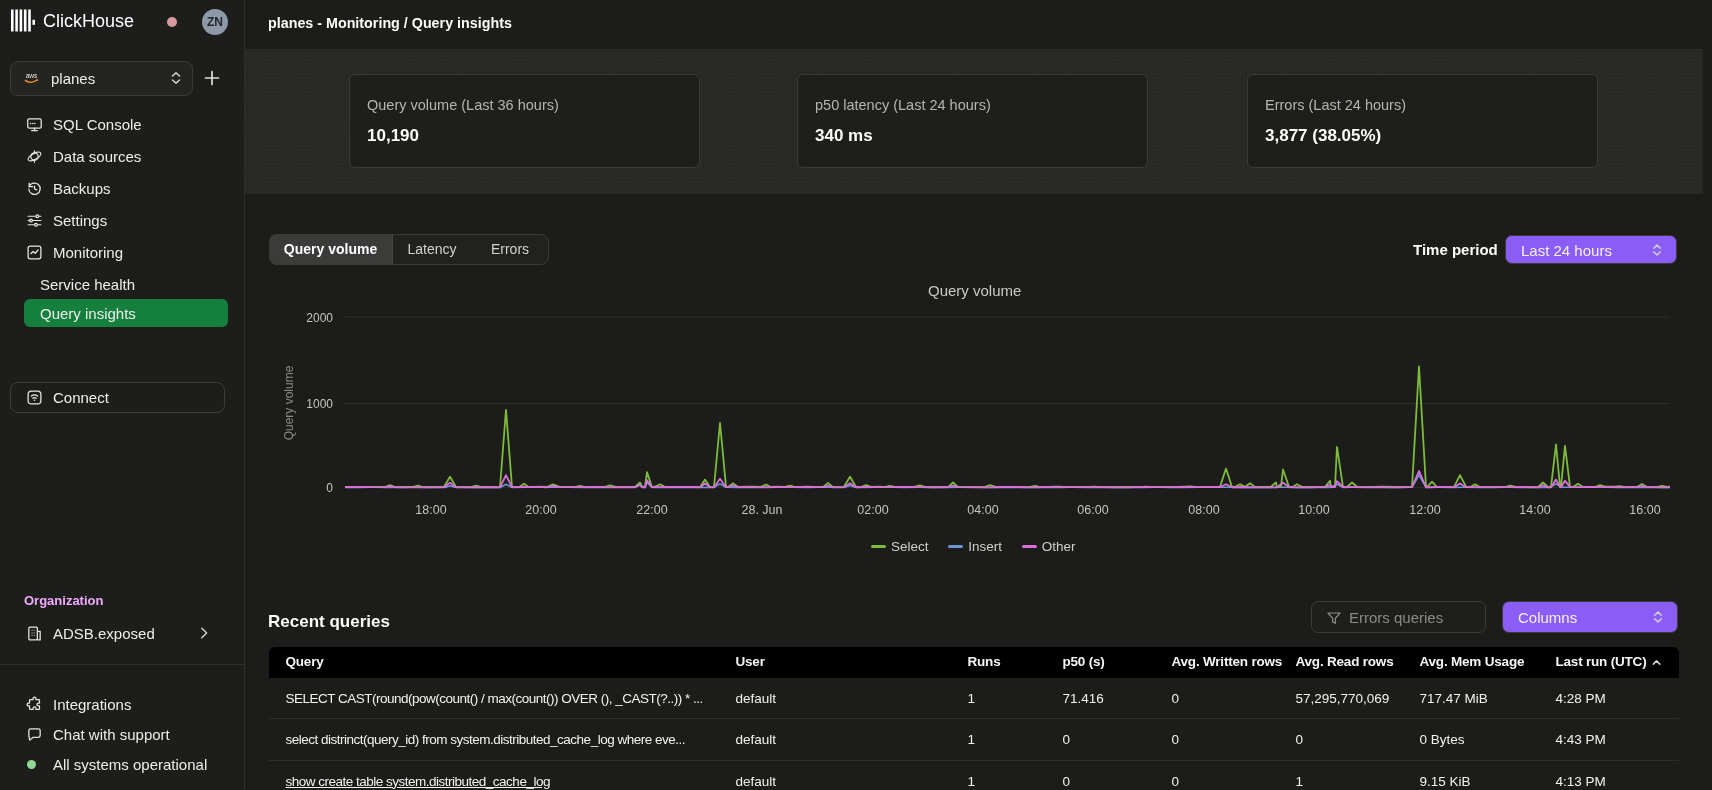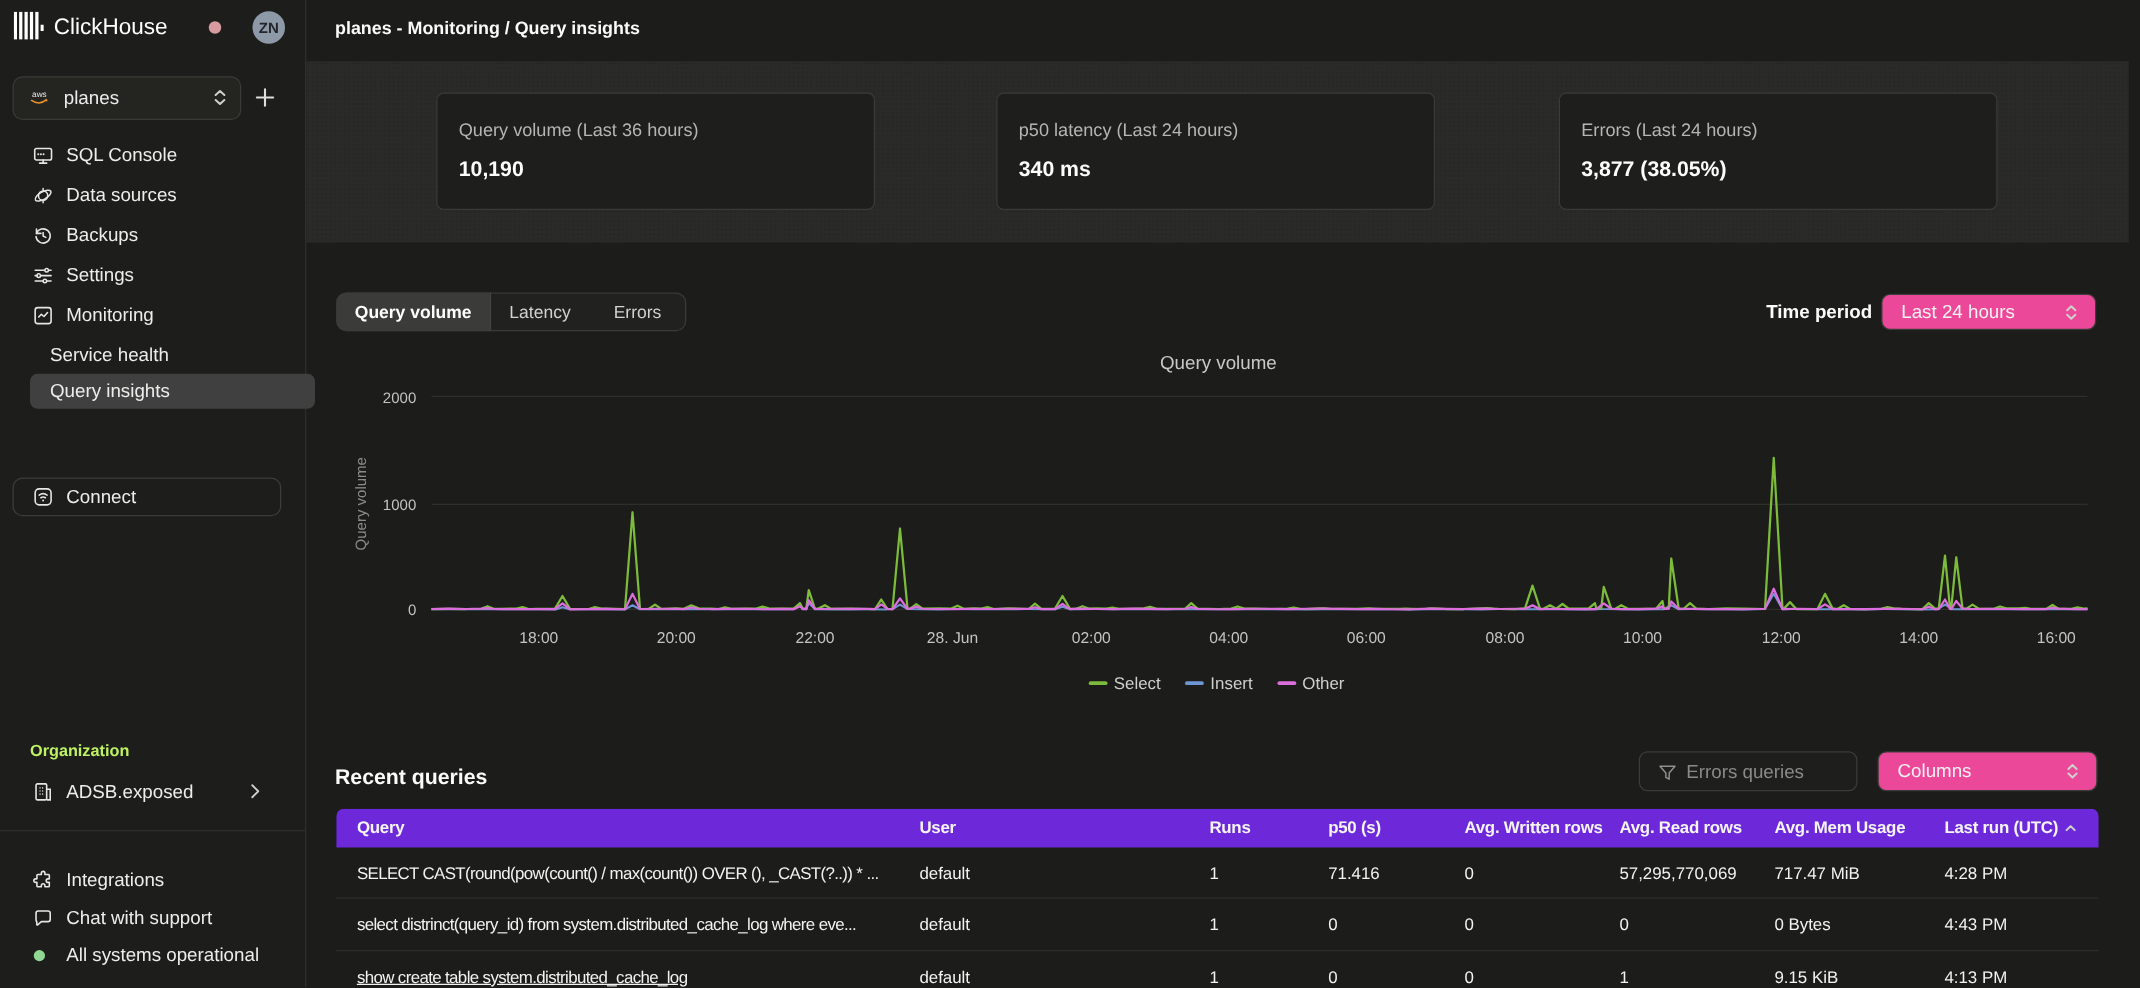--- a/index.html
+++ b/index.html
@@ -8,21 +8,21 @@
 
 #sidebar { position:absolute; left:0; top:0; width:245px; height:790px; background:#1d1d1b; border-right:1px solid #2e2e2c; }
 .navtext { font-size:15px; color:#ededeb; }
 .icon { position:absolute; left:26px; width:17px; height:17px; }
 
 #main { position:absolute; left:245px; top:0; width:1467px; height:790px; }
 
 .card { width:351px; height:94px; background:#1e1e1c; border:1px solid #3a3a37; border-radius:6px; padding:22px 17px 0; }
 .clabel { font-size:14.5px; color:#b5b5b2; }
 .cval { font-size:17px; font-weight:bold; color:#fdfdfb; margin-top:13px; }
-.sel { background:#ec4899; border:1px solid #3b3b38; border-radius:7px; }
+.sel { background:#8b5cf6; border:1px solid #3b3b38; border-radius:7px; }
 .sel span { position:absolute; left:15px; top:50%; transform:translateY(-50%); font-size:15px; color:#f2f2f0; }
 .sel:after { content:""; position:absolute; right:12px; top:50%; width:14px; height:14px; transform:translateY(-50%);
   background:none; }
 .updown { position:absolute; right:11px; top:50%; margin-top:-8px; }
 .navrow { position:absolute; left:0; width:245px; height:32px; }
 .navrow .navtext { position:absolute; left:53px; top:50%; transform:translateY(-50%); }
 .navrow .icon { top:50%; margin-top:-8.5px; }
 
 .yl { font-size:12px; color:#c4c4c1; width:88px; text-align:right; }
 .xl { font-size:12.5px; color:#c4c4c1; top:503px; width:80px; text-align:center; }
@@ -101,34 +101,34 @@
 <div class="navrow" style="top:236px;height:32px;">
       <svg class="icon" viewBox="0 0 24 24" fill="none" stroke="#e6e6e4" stroke-width="1.8" stroke-linecap="round" stroke-linejoin="round">
         <rect x="3" y="3" width="18" height="18" rx="3"></rect>
         <path d="M7 13.5 l3 -3 l3 2.5 l4 -4.5"></path>
       </svg>
       <div class="navtext" style="left:53px;">Monitoring</div>
     </div>
 <div class="navrow" style="top:268px;height:32px;">
       <div class="navtext" style="left:40px;">Service health</div>
     </div>
-<div class="navrow" style="top:299px;height:28px;background:#404040;border-radius:6px;left:24px;width:228px;">
+<div class="navrow" style="top:299px;height:28px;background:#15803d;border-radius:6px;left:24px;width:204px;">
       <div class="navtext" style="left:16px;">Query insights</div>
     </div>
 
   <div class="abs" style="left:10px;top:382px;width:215px;height:31px;border:1px solid #3d3d3a;border-radius:8px;"></div>
   <svg class="abs icon" style="top:389px;" viewBox="0 0 24 24" fill="none" stroke="#e6e6e4" stroke-width="1.8">
     <rect x="3" y="3" width="18" height="18" rx="4.5"></rect>
     <path d="M7.5 10 Q12 6.8 16.5 10" stroke-linecap="round"></path>
     <path d="M9.5 13 Q12 11.3 14.5 13" stroke-linecap="round"></path>
     <circle cx="12" cy="16" r="1.1" fill="#e6e6e4" stroke="none"></circle>
   </svg>
   <div class="abs navtext" style="left:53px;top:389px;">Connect</div>
 
-  <div class="abs" style="left:24px;top:593px;font-size:13px;font-weight:bold;color:#bef264;">Organization</div>
+  <div class="abs" style="left:24px;top:593px;font-size:13px;font-weight:bold;color:#f0abfc;">Organization</div>
   <svg class="abs icon" style="top:625px;" viewBox="0 0 24 24" fill="none" stroke="#e6e6e4" stroke-width="1.8">
     <rect x="4" y="3" width="12" height="18" rx="1.5"></rect>
     <path d="M16 9 h4 v12 h-4"></path>
     <path d="M8 7.5 h1 M11 7.5 h1 M8 11 h1 M11 11 h1 M8 14.5 h1 M11 14.5 h1"></path>
   </svg>
   <div class="abs navtext" style="left:53px;top:625px;">ADSB.exposed</div>
   <svg class="abs" style="left:197px;top:626px" width="14" height="14" viewBox="0 0 16 16" fill="none" stroke="#cfcfcc" stroke-width="1.7" stroke-linecap="round" stroke-linejoin="round">
     <path d="M5.5 2.5 L11 8 L5.5 13.5"></path>
   </svg>
   <div class="abs" style="left:0;top:664px;width:244px;height:1px;background:#2d2d2b;"></div>
@@ -216,21 +216,21 @@
   </div>
   <div class="sel abs" style="left:1257px;top:601px;width:176px;height:32px;">
       <span>Columns</span>
       <svg class="updown" width="16" height="16" viewBox="0 0 16 16" fill="none" stroke="#cfcfcc" stroke-width="1.6" stroke-linecap="round" stroke-linejoin="round">
         <path d="M4.7 6.2 L8 3 L11.3 6.2"></path>
         <path d="M4.7 9.8 L8 13 L11.3 9.8"></path>
       </svg>
     </div>
 
   <div class="abs" style="left:23.5px;top:647px;width:1410px;height:143px;overflow:hidden;">
-    <div class="abs" style="left:0;top:0;width:1410px;height:30.5px;background:#6d28d9;border-radius:6px 6px 0 0;">
+    <div class="abs" style="left:0;top:0;width:1410px;height:30.5px;background:#000000;border-radius:6px 6px 0 0;">
         <div class="abs th" style="left:17px;">Query</div>
         <div class="abs th" style="left:467px;">User</div>
         <div class="abs th" style="left:699px;">Runs</div>
         <div class="abs th" style="left:794px;">p50 (s)</div>
         <div class="abs th" style="left:903px;">Avg. Written rows</div>
         <div class="abs th" style="left:1027px;">Avg. Read rows</div>
         <div class="abs th" style="left:1151px;">Avg. Mem Usage</div>
         <div class="abs th" style="left:1287px;">Last run (UTC)</div>
         <svg class="abs" style="left:1381px;top:9px" width="13" height="13" viewBox="0 0 16 16" fill="none" stroke="#d0d0cd" stroke-width="2" stroke-linecap="round" stroke-linejoin="round">
           <path d="M4 10 L8 6 L12 10"></path>

